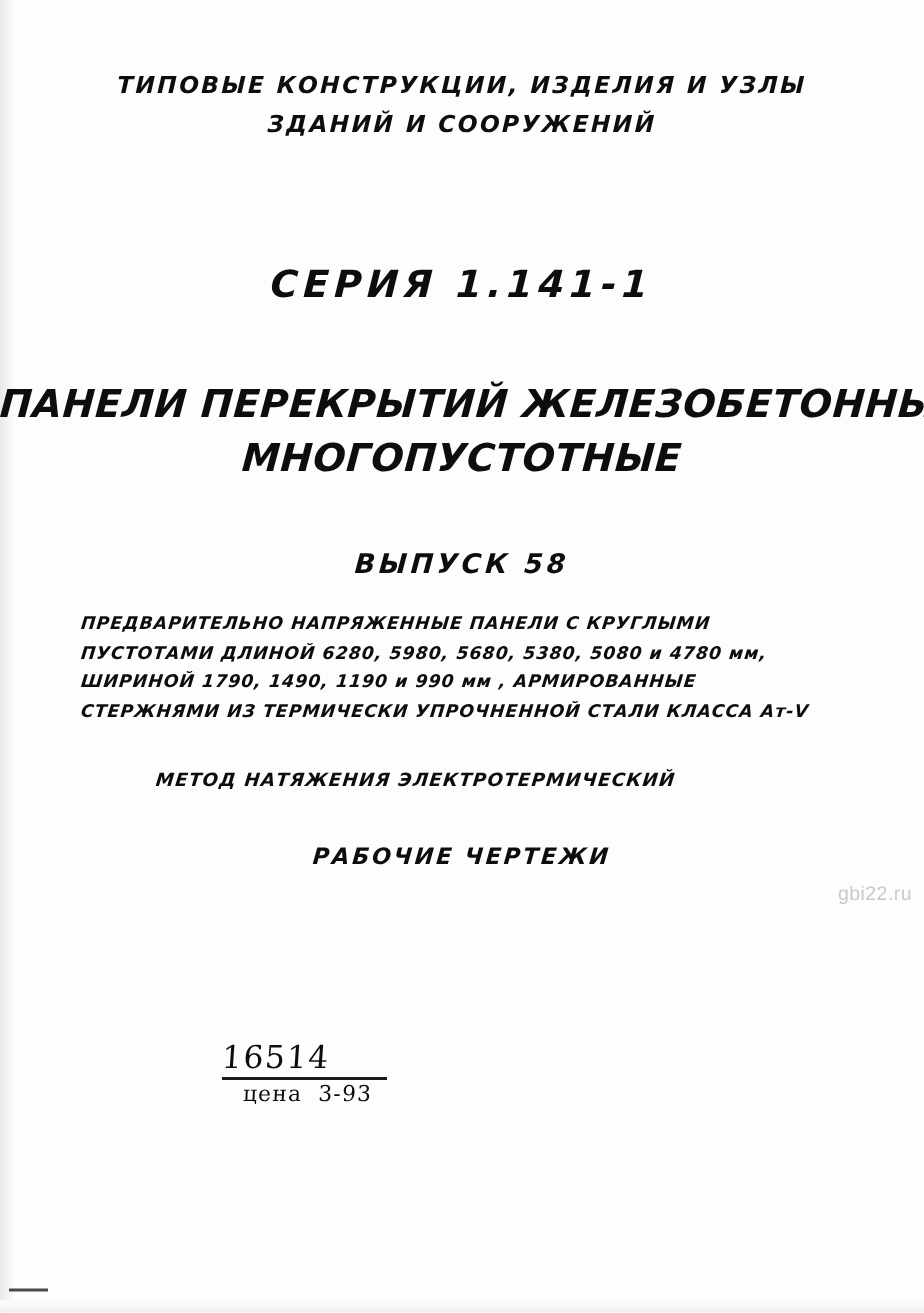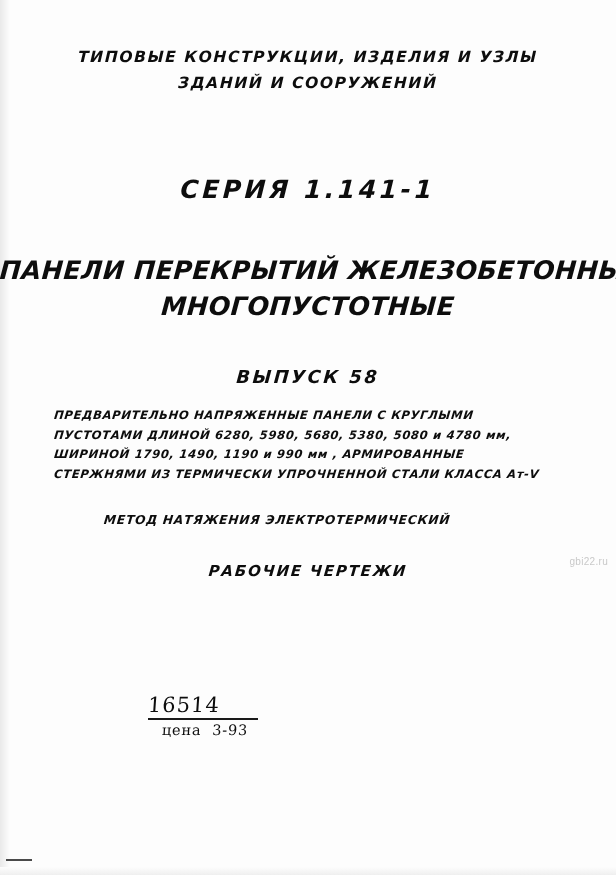--- a/index.html
+++ b/index.html
@@ -188,23 +188,23 @@
     font-size: 14.5px;
     letter-spacing: 0.8px;
     padding-left: 14px;
     transform: skewX(-3deg);
   }
 
   
   .watermark {
     position: absolute;
     right: 8px;
-    top: 556px;
+    top: 588px;
     font-family: "Liberation Sans", sans-serif;
-    font-size: 10px;
+    font-size: 13px;
     color: #c9c9c9;
     letter-spacing: 0.3px;
   }
 </style>
 </head>
 <body>
 
 <div class="page">
 
   <div class="scan-edge-left"></div>

